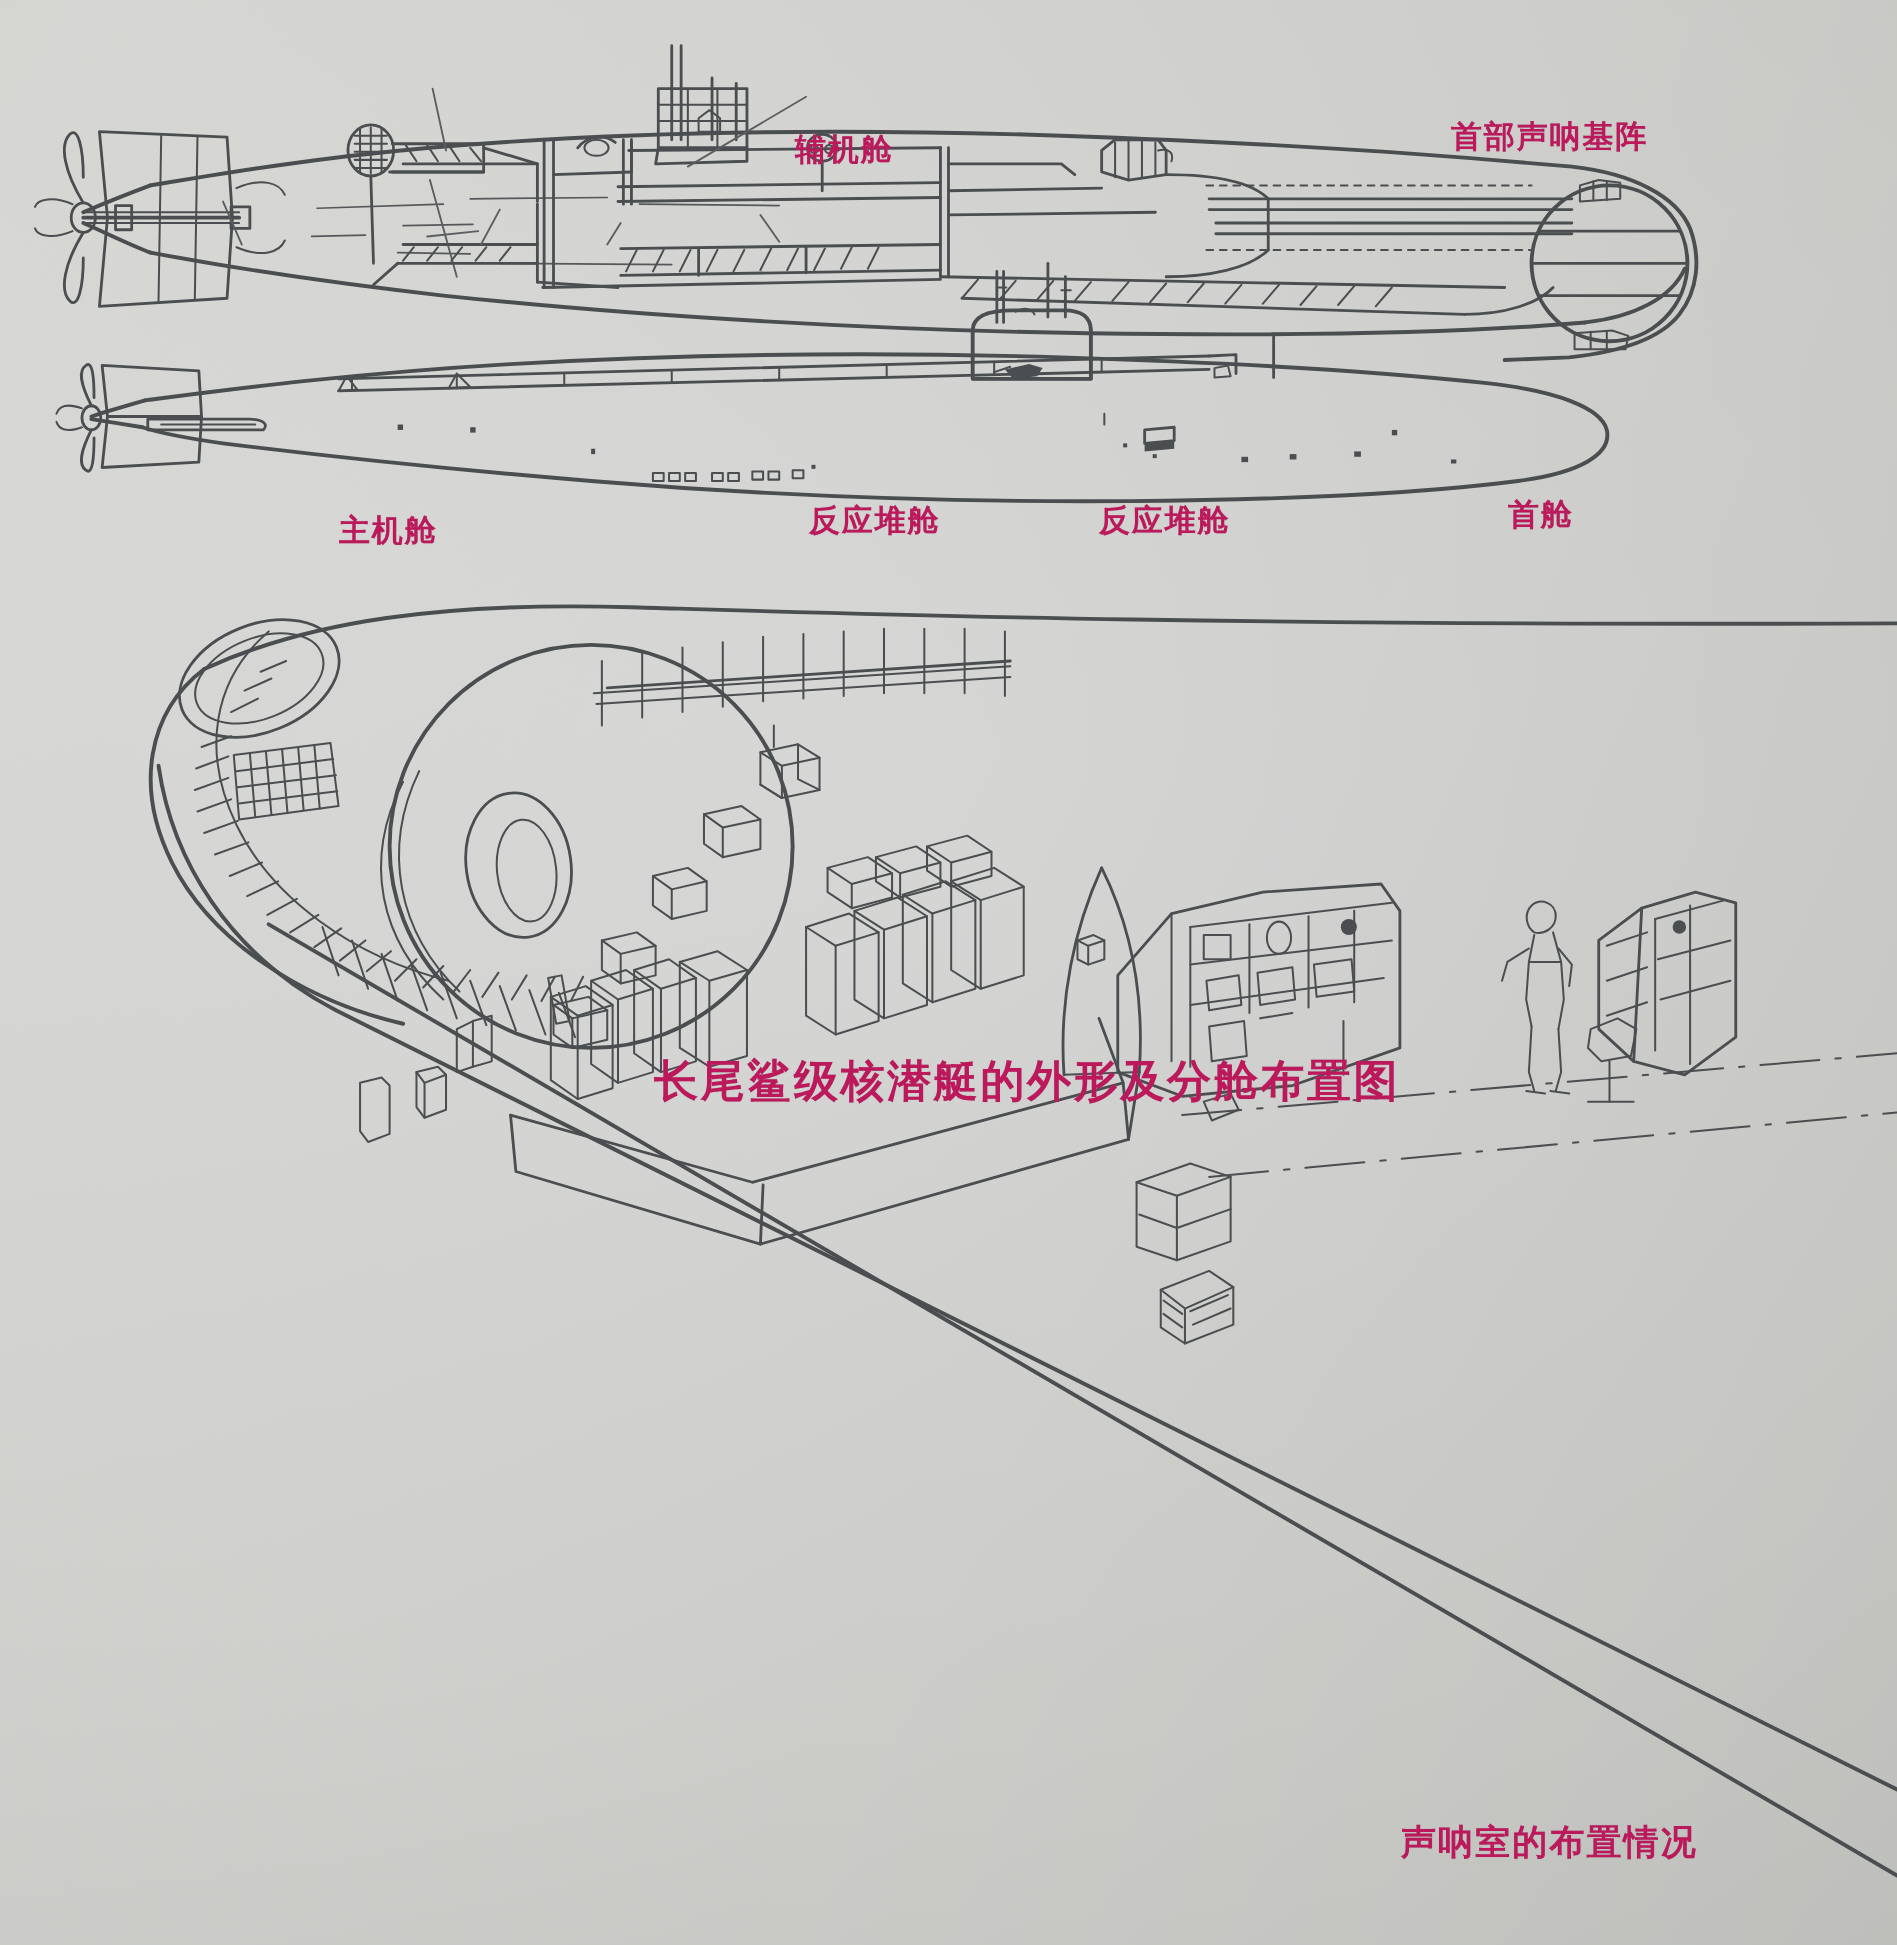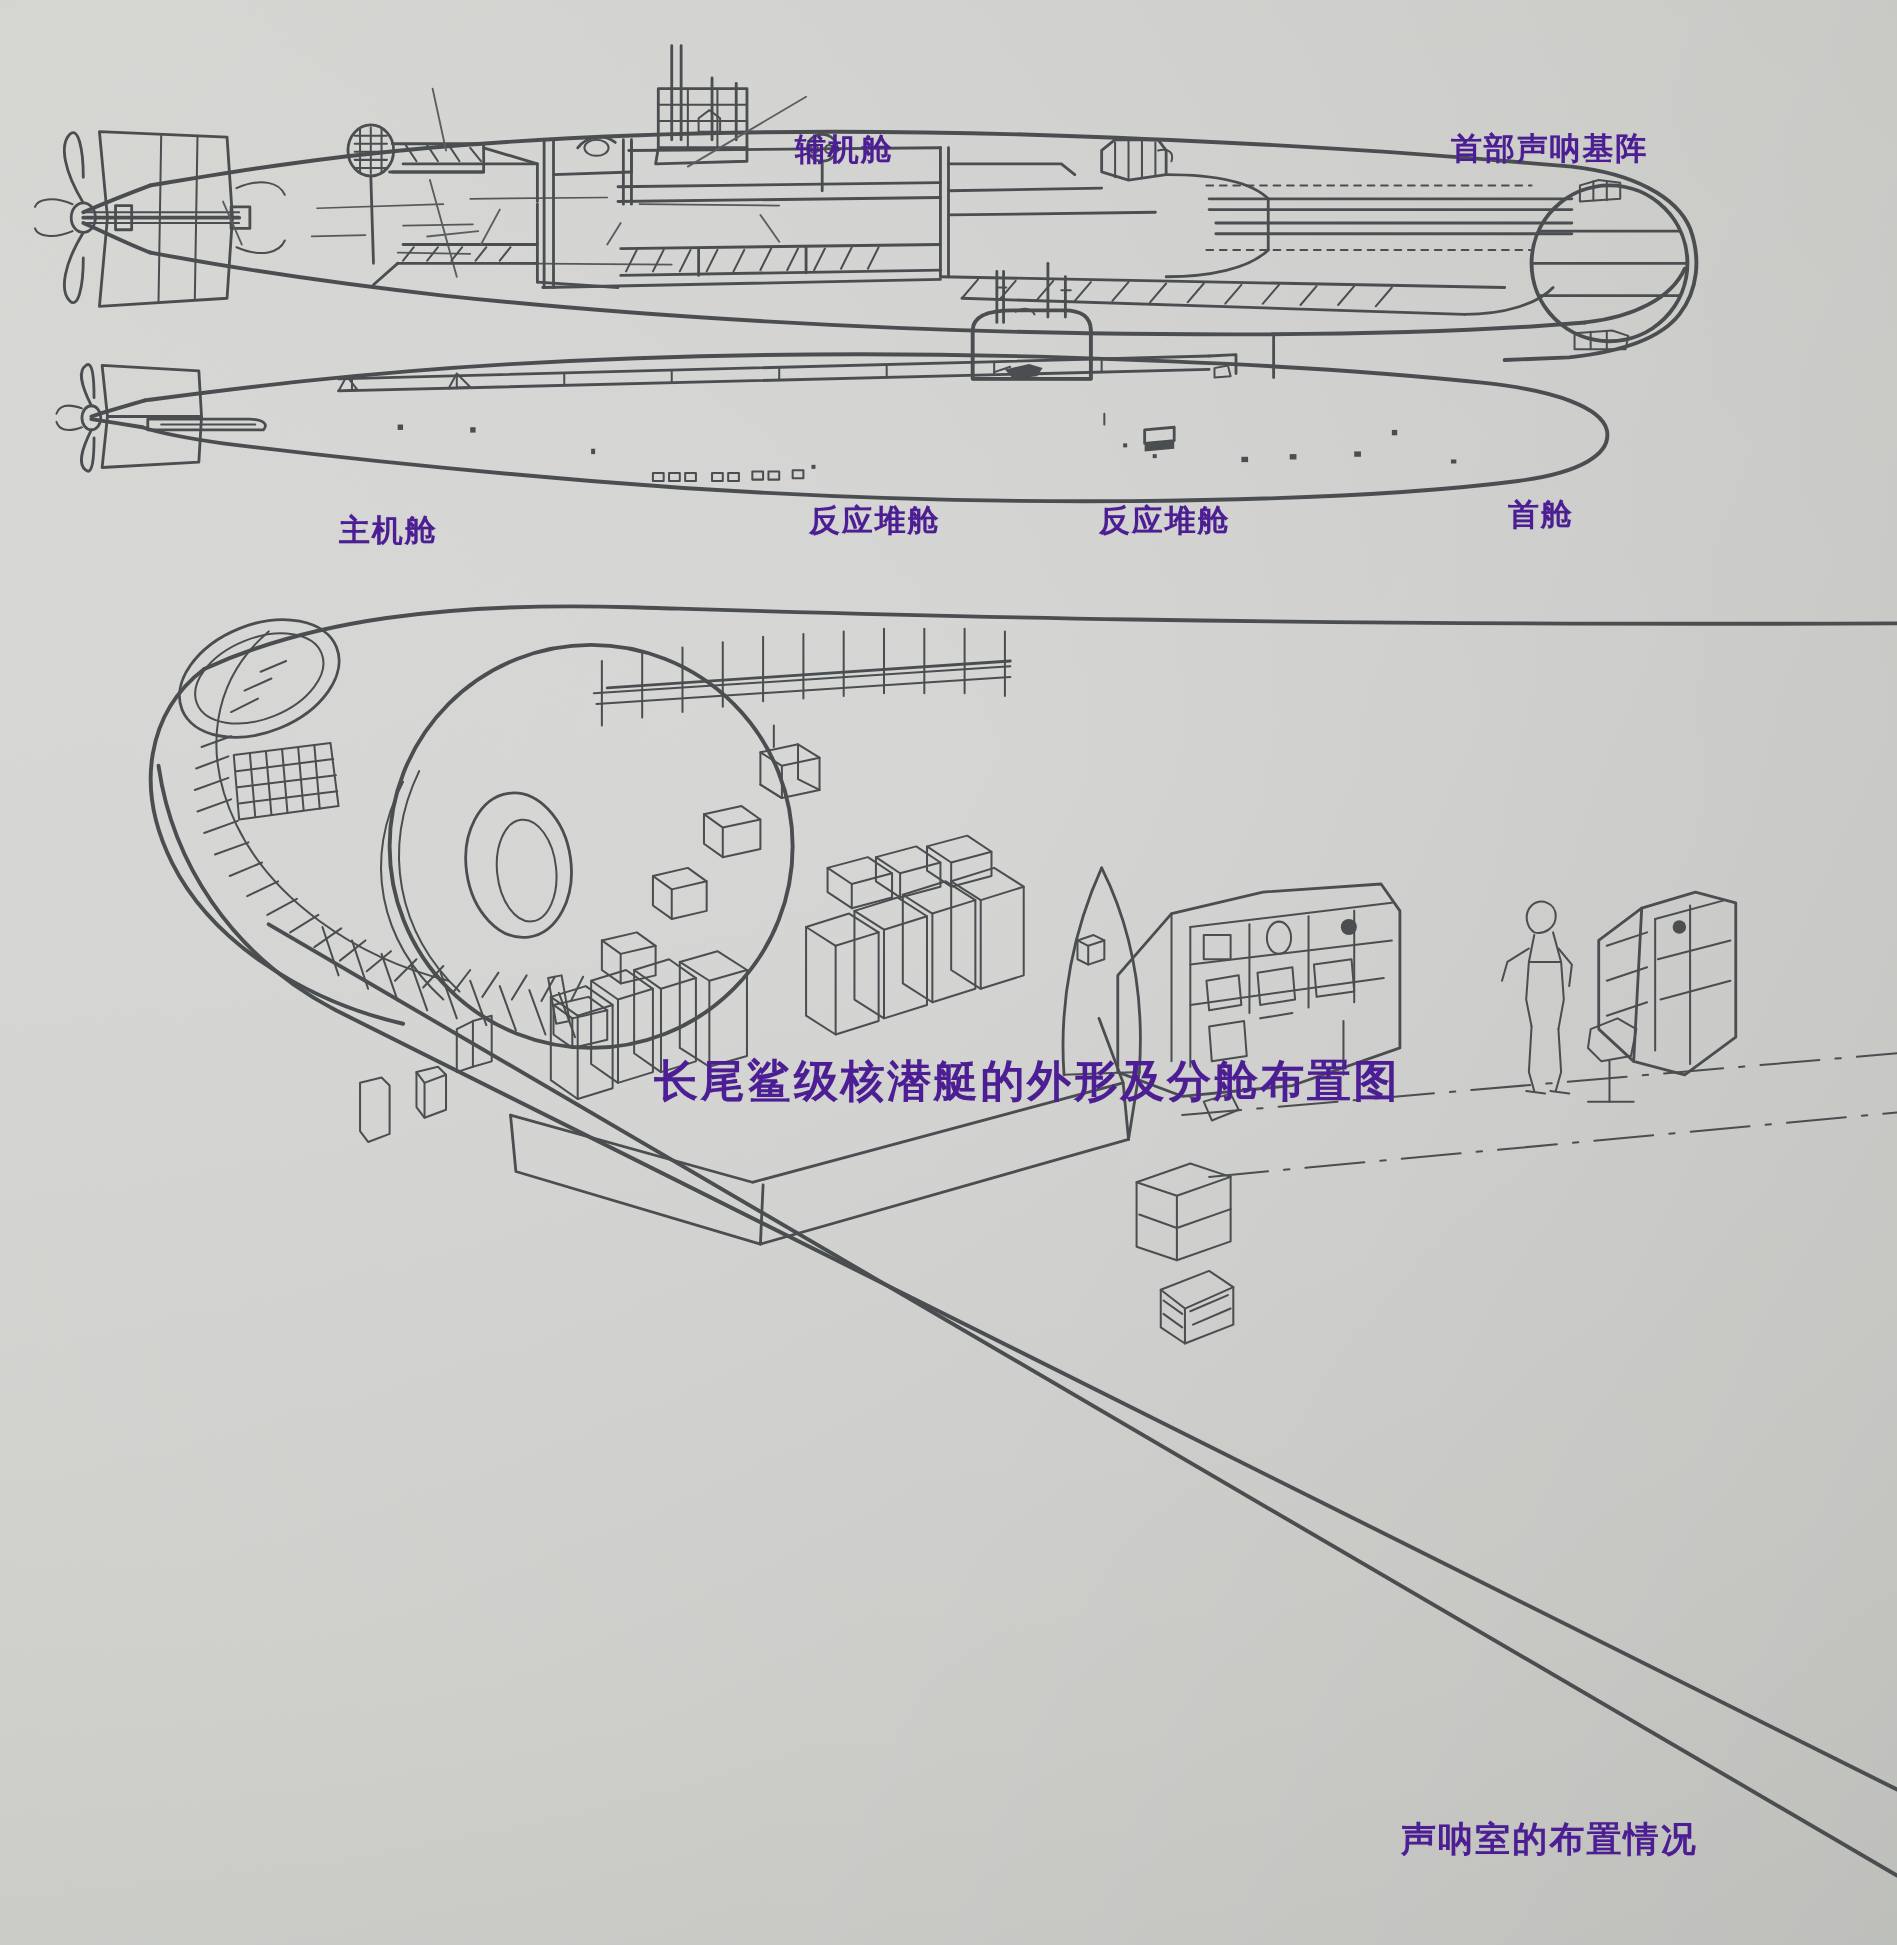--- a/index.html
+++ b/index.html
@@ -18,26 +18,26 @@
   }
   #paper:after{
     content:"";position:absolute;inset:0;
     background:
       linear-gradient(115deg, rgba(255,255,255,.05) 0%, rgba(0,0,0,.04) 60%, rgba(0,0,0,.08) 100%);
     pointer-events:none;
   }
   #art{position:absolute;inset:0;}
   .lbl{
     position:absolute;
-    color:#4c1d95;
+    color:#be185d;
     font-weight:700;
     letter-spacing:.06em;
     white-space:pre;
     text-shadow:0 0 0.7px rgba(120,122,124,.55);
-    font-family:Liberation Mono, monospace;
+    font-family:Liberation Sans, sans-serif;
   }
   .lbl-sm{font-size:31px;}
   .lbl-cap{font-size:44px;}
   .lbl-note{font-size:35px;line-height:1.32;}
 </style>
 </head>
 <body>
 
 <div id="paper"></div>
 
@@ -634,21 +634,21 @@
     <g class="s1">
       <path d="M 802 700 L 814 696 L 822 700 L 822 714 L 810 718 L 802 714 Z"></path>
       <path d="M 802 700 L 810 704 L 810 718"></path>
       <path d="M 810 704 L 822 700"></path>
     </g>
   </g>
 </svg>
 
 <div class="lbl lbl-sm" style="left:795px;top:129px;">辅机舱</div>
 
-<div class="lbl lbl-sm" style="left:1451px;top:128px;">首部声呐基阵</div>
+<div class="lbl lbl-sm" style="left:1451px;top:116px;">首部声呐基阵</div>
 
 <div class="lbl lbl-sm" style="left:339px;top:510px;">主机舱</div>
 
 <div class="lbl lbl-sm" style="left:809px;top:500px;">反应堆舱</div>
 
 <div class="lbl lbl-sm" style="left:1099px;top:500px;">反应堆舱</div>
 
 <div class="lbl lbl-sm" style="left:1508px;top:494px;">首舱</div>
 
 <div class="lbl lbl-cap" style="left:654px;top:1052px;">长尾鲨级核潜艇的外形及分舱布置图</div>

